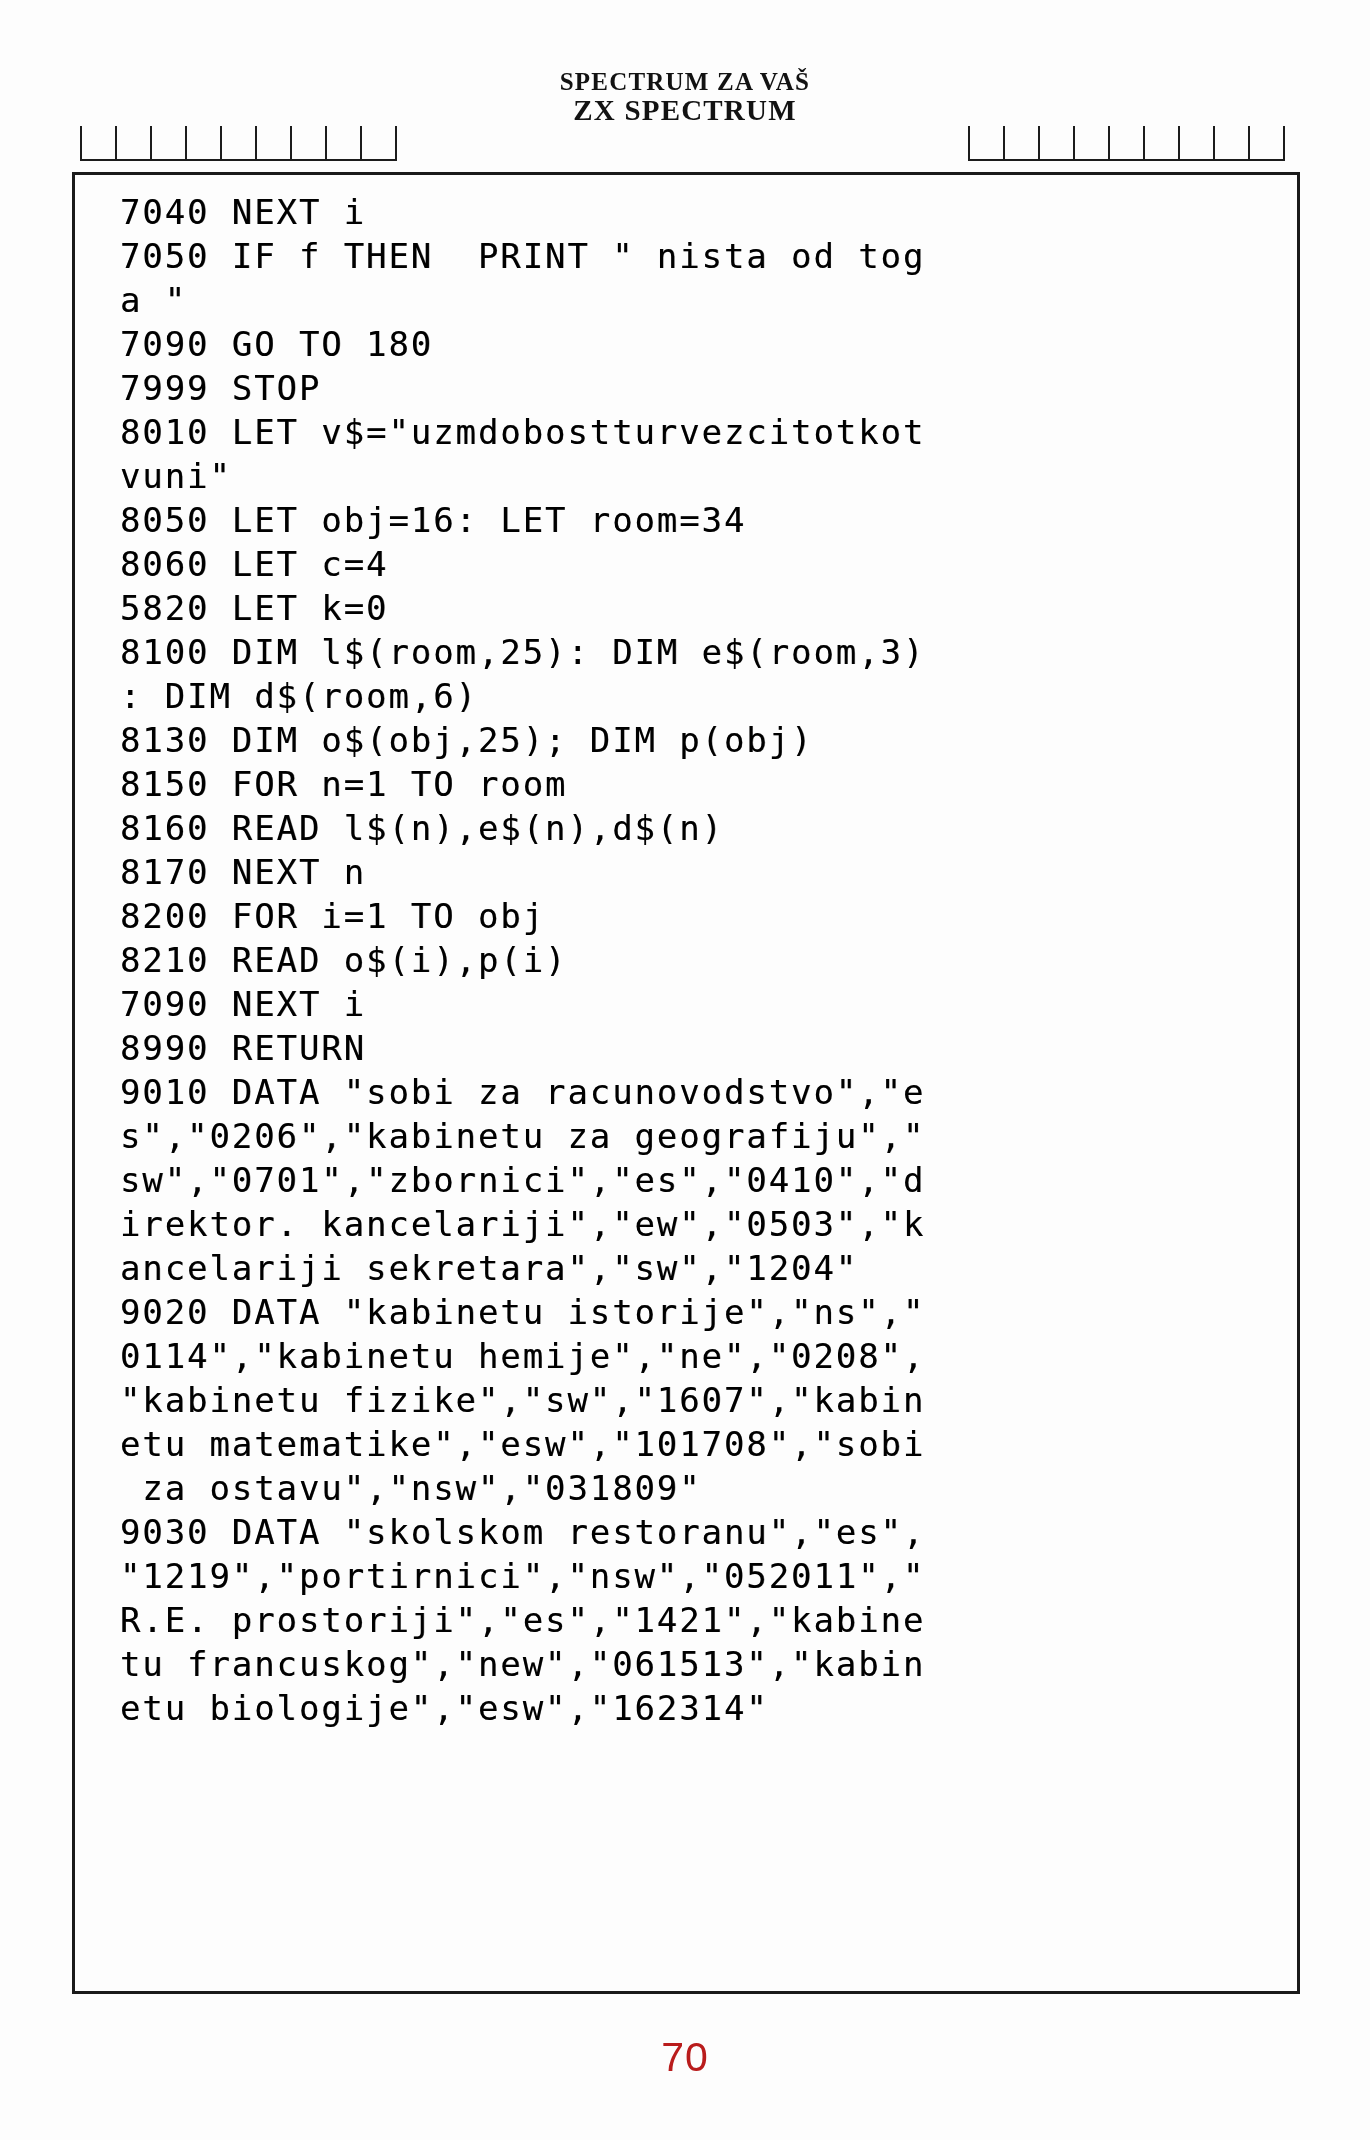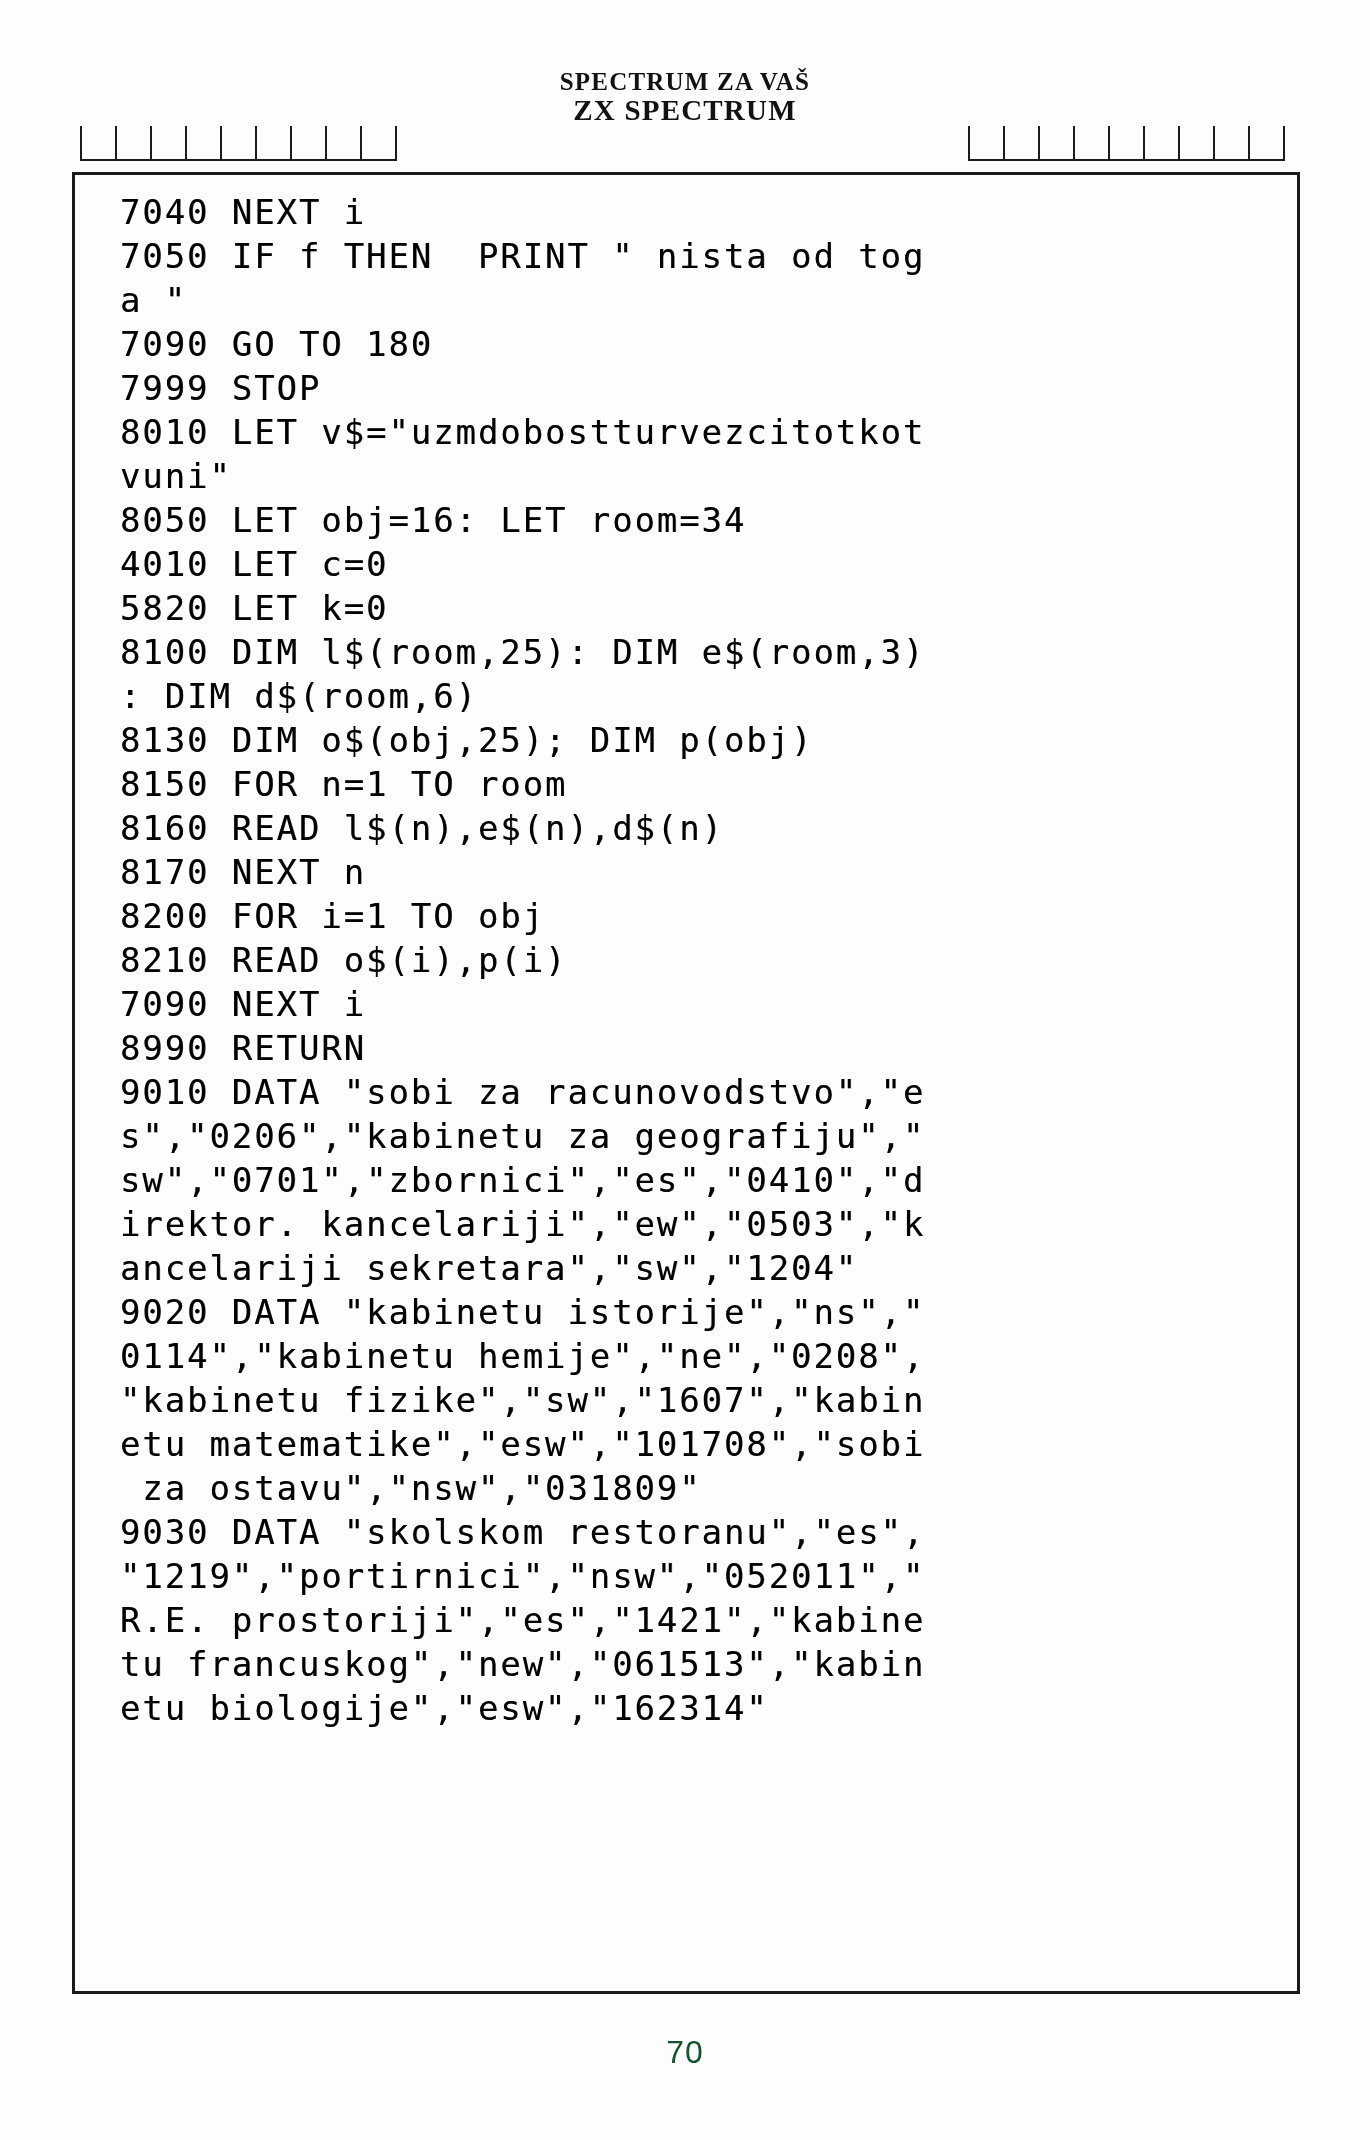--- a/index.html
+++ b/index.html
@@ -126,22 +126,22 @@
   
   .footer {
     position: absolute;
     left: 0;
     top: 2034px;
     width: 1370px;
     text-align: center;
   }
   .page-number {
     font-family: "Liberation Sans", sans-serif;
-    font-size: 32px;
-    color: #14532d;
+    font-size: 41px;
+    color: #b91c1c;
     letter-spacing: 1px;
   }
 </style>
 </head>
 <body>
 
 <div class="page">
 
   <div class="header">
 
@@ -206,21 +206,21 @@
 
     <div class="code-body" id="code-body">
         <div class="code-line">7040 NEXT i</div>
         <div class="code-line">7050 IF f THEN  PRINT " nista od tog</div>
         <div class="code-line">a "</div>
         <div class="code-line">7090 GO TO 180</div>
         <div class="code-line">7999 STOP</div>
         <div class="code-line">8010 LET v$="uzmdobostturvezcitotkot</div>
         <div class="code-line">vuni"</div>
         <div class="code-line">8050 LET obj=16: LET room=34</div>
-        <div class="code-line">4010 LET c=0</div>
+        <div class="code-line">8060 LET c=4</div>
         <div class="code-line">5820 LET k=0</div>
         <div class="code-line">8100 DIM l$(room,25): DIM e$(room,3)</div>
         <div class="code-line">: DIM d$(room,6)</div>
         <div class="code-line">8130 DIM o$(obj,25); DIM p(obj)</div>
         <div class="code-line">8150 FOR n=1 TO room</div>
         <div class="code-line">8160 READ l$(n),e$(n),d$(n)</div>
         <div class="code-line">8170 NEXT n</div>
         <div class="code-line">8200 FOR i=1 TO obj</div>
         <div class="code-line">8210 READ o$(i),p(i)</div>
         <div class="code-line">7090 NEXT i</div>

